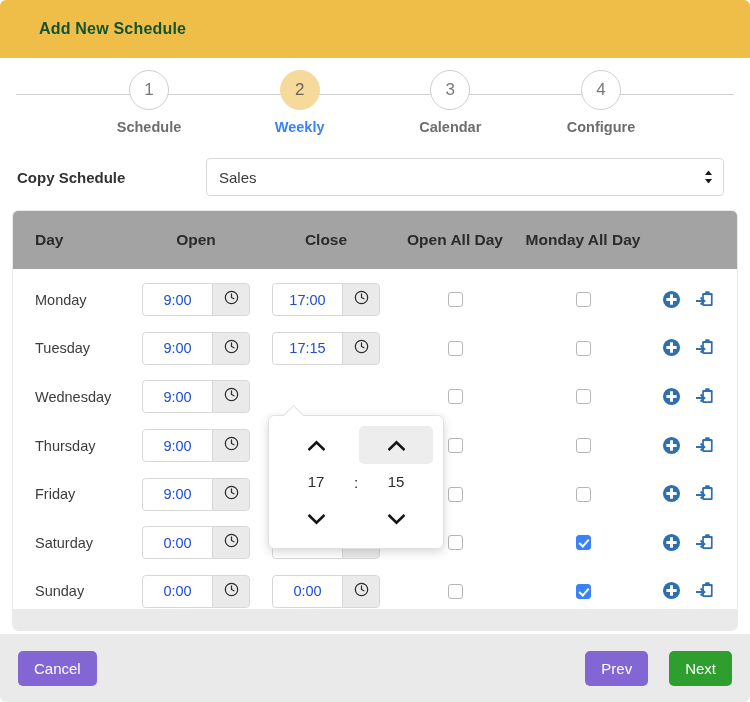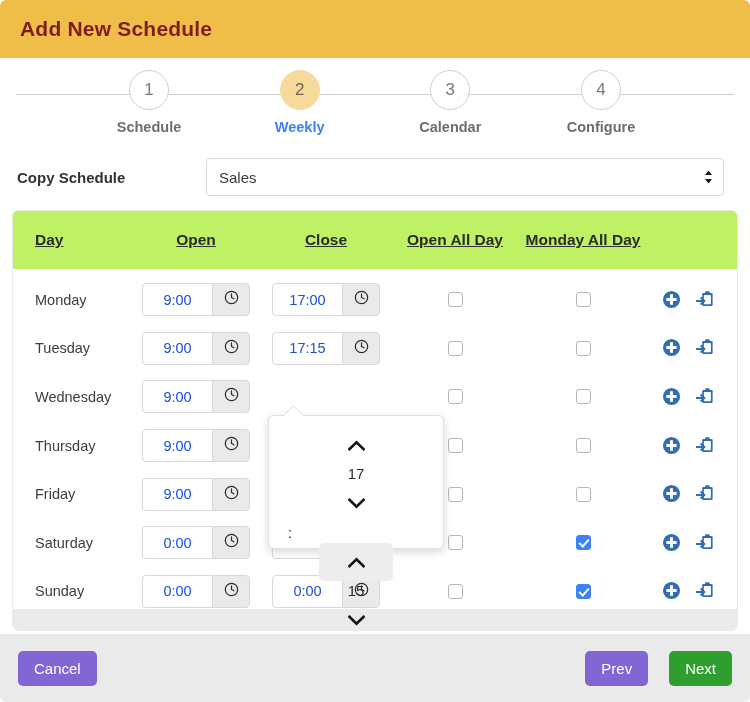--- a/index.html
+++ b/index.html
@@ -30,24 +30,25 @@
   .modal-header {
     height: 58px;
     background: #eebe48;
     display: flex;
     align-items: center;
     padding: 0 20px;
     box-sizing: border-box;
     flex: none;
   }
   .modal-title {
-    color: #7f1d1d;
-    font-size: 21px;
+    color: #14532d;
+    font-size: 16px;
     font-weight: bold;
     letter-spacing: .2px;
+    margin-left: 19px;
   }
 
   
   .modal-body {
     flex: 1 1 auto;
     padding: 0 12px;
     box-sizing: border-box;
     position: relative;
     background: #fff;
   }
@@ -148,26 +149,25 @@
 
   
   .table {
     border-radius: 6px;
     overflow: visible;
     background: #fff;
     border: 1px solid #eaeaea;
     border-radius: 6px;
   }
   .thead {
-    background: #bef264;
+    background: #a3a3a3;
     display: flex;
     align-items: center;
     min-height: 58px;
     border-radius: 5px 5px 0 0;
-    text-decoration: underline;
   }
   .th {
     font-size: 15.5px;
     font-weight: bold;
     color: #2b2b2b;
     text-align: center;
     padding: 6px 2px;
     box-sizing: border-box;
   }
   .col-day   { width: 118px; text-align: left; padding-left: 22px; }
@@ -269,21 +269,20 @@
     height: 134px;
     background: #ffffff;
     border: 1px solid #e0e0e0;
     border-radius: 6px;
     box-shadow: 0 3px 10px rgba(0,0,0,.16);
     z-index: 50;
     display: flex;
     align-items: stretch;
     padding: 8px 10px;
     box-sizing: border-box;
-    flex-direction: column;
   }
   .timepicker::before {
     content: "";
     position: absolute;
     left: 17px; top: -8px;
     width: 14px; height: 14px;
     background: #ffffff;
     border-left: 1px solid #e0e0e0;
     border-top: 1px solid #e0e0e0;
     transform: rotate(45deg);

